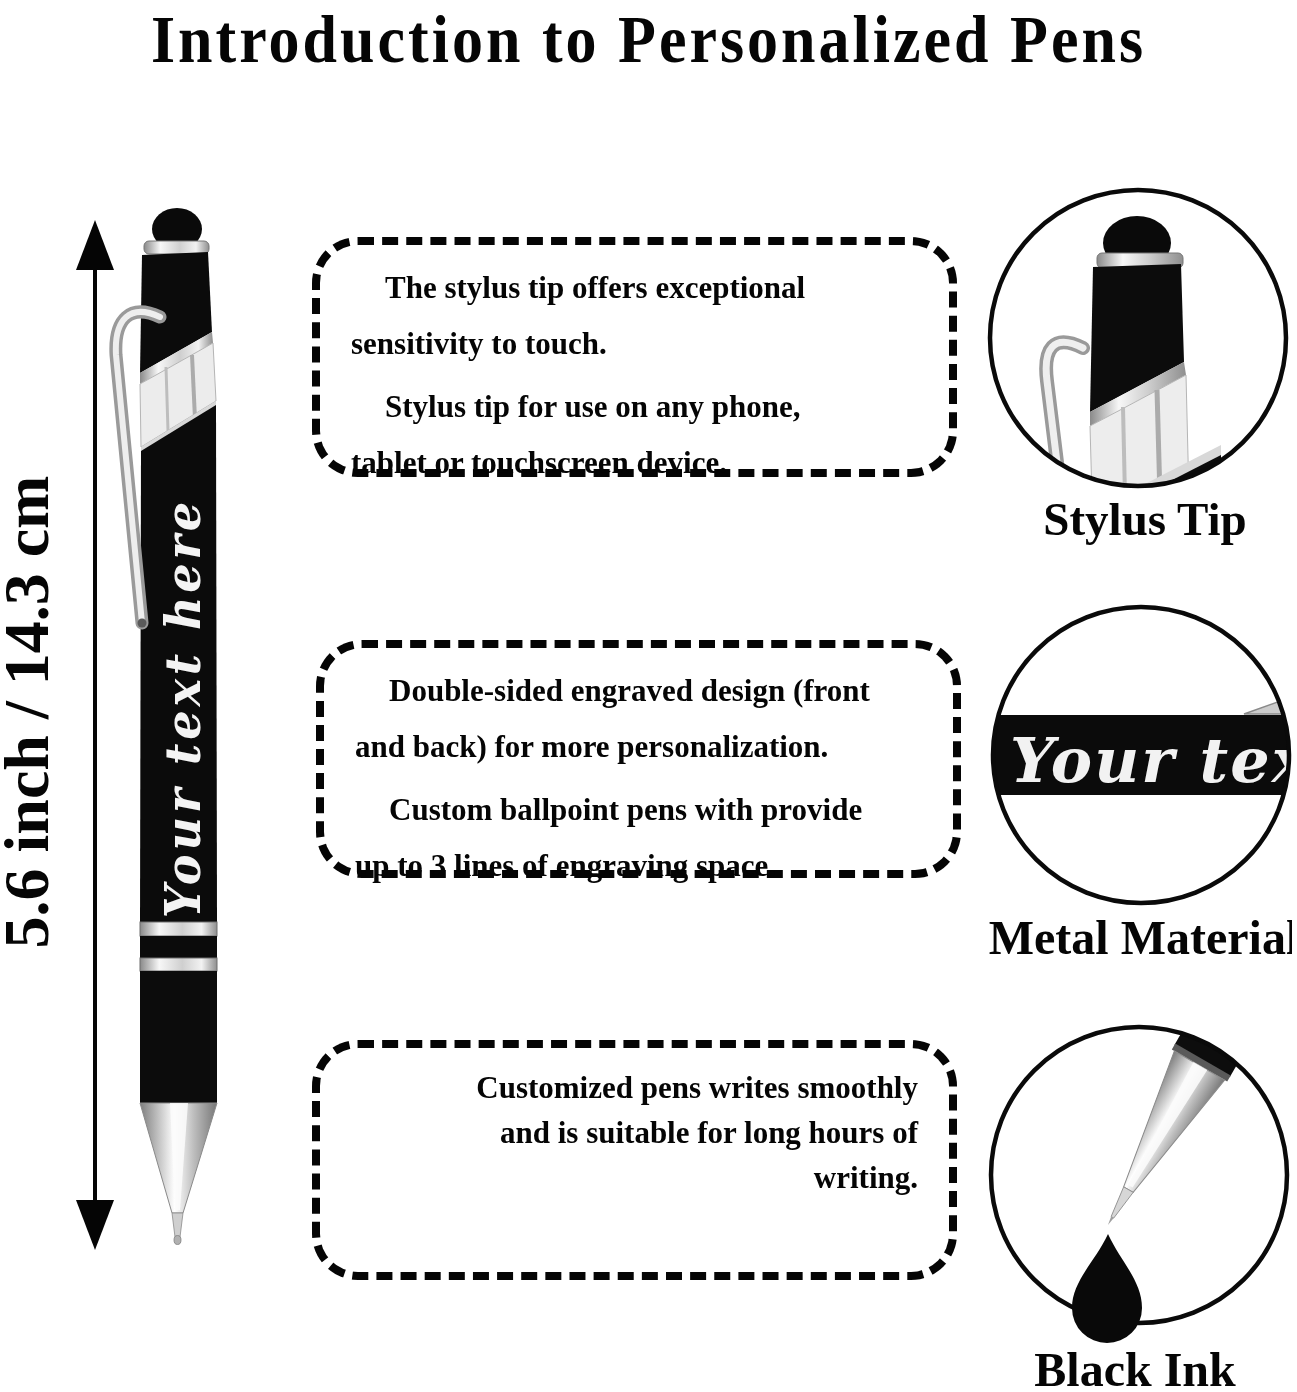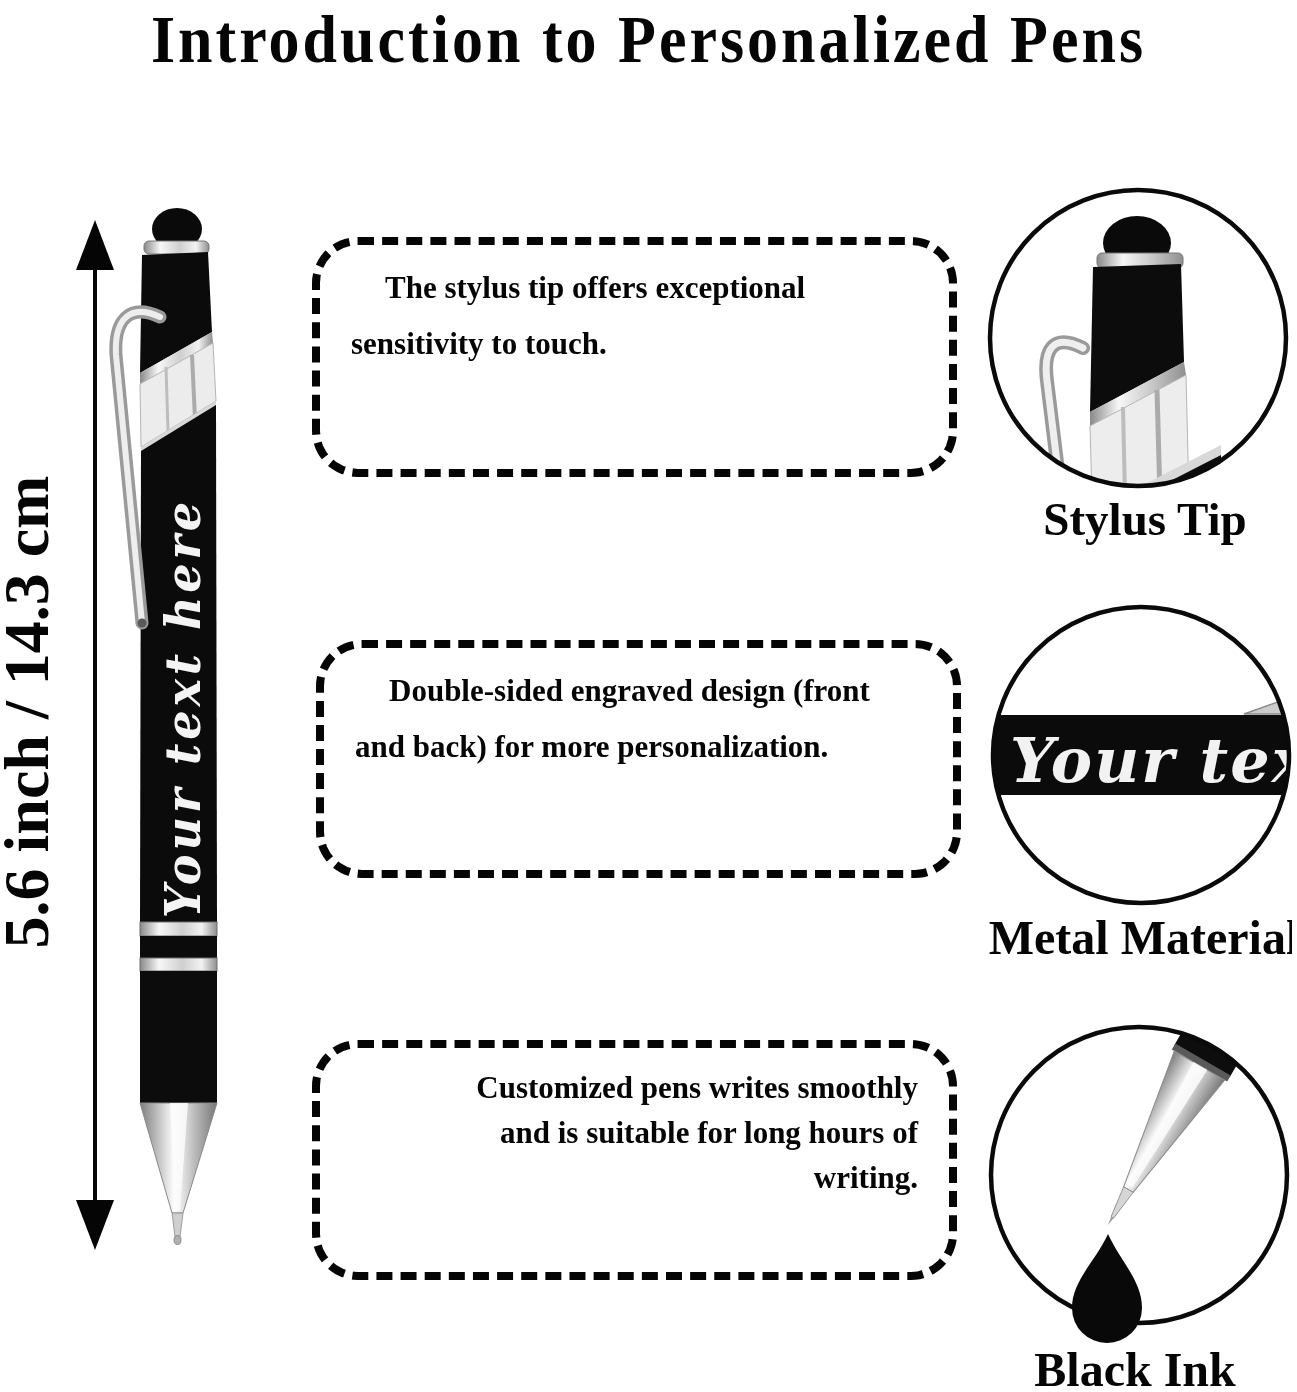--- a/index.html
+++ b/index.html
@@ -104,25 +104,29 @@
     <ellipse cx="77.5" cy="1035" rx="3.5" ry="4.5" fill="#b0b0b0" stroke="#808080" stroke-width="0.8"></ellipse>
 
     <path d="M60,112 C30,98 14,114 16,150 L42,418" stroke="#9a9a9a" stroke-width="13" fill="none" stroke-linecap="round"></path>
     <path d="M60,112 C30,98 14,114 16,150 L42,418" stroke="#eeeeee" stroke-width="6" fill="none" stroke-linecap="round"></path>
     <circle cx="42" cy="418" r="4.5" fill="#5a5a5a"></circle>
   </svg>
 
   <div class="callout" id="callout-1">
     <p>The stylus tip offers exceptional
 sensitivity to touch.</p>
+    <p>Stylus tip for use on any phone,
+tablet or touchscreen device.</p>
   </div>
 
   <div class="callout" id="callout-2">
     <p>Double-sided engraved design (front
 and back) for more personalization.</p>
+    <p>Custom ballpoint pens with provide
+up to 3 lines of engraving space.</p>
   </div>
 
   <div class="callout" id="callout-3">
     <p>Customized pens writes smoothly
 and is suitable for long hours of
 writing.</p>
   </div>
 
   <svg class="inset" style="left:985px;top:185px;" width="312" height="312" viewBox="0 0 312 312">
     <defs>

